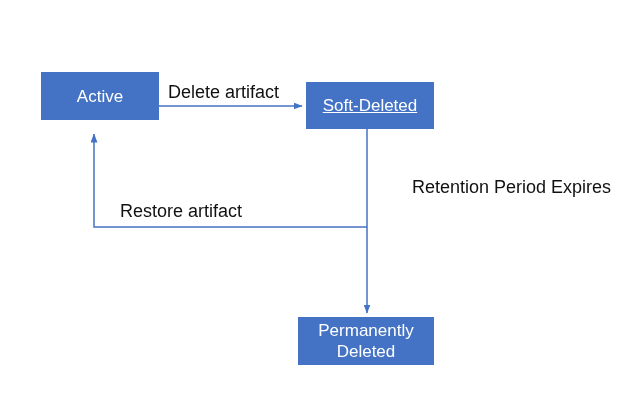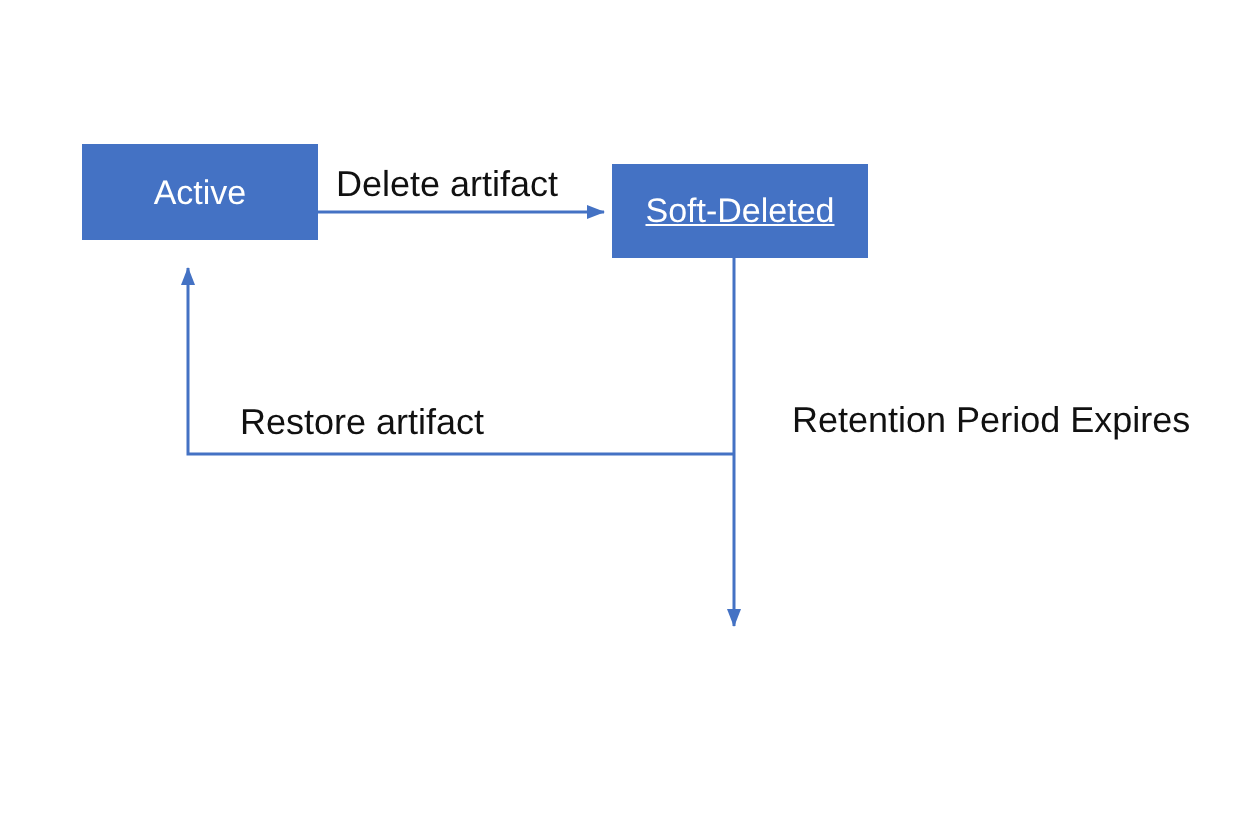--- a/index.html
+++ b/index.html
@@ -70,23 +70,22 @@
   #label-delete-artifact {
     left: 168px;
     top: 69px;
     margin-top: 12px;
   }
   #label-restore-artifact {
     left: 120px;
     top: 200px;
   }
   #label-retention-expires {
-    left: 396px;
+    left: 412px;
     top: 176px;
-    margin-top: 23px;
   }
 </style>
 </head>
 <body>
 
 <div id="diagram-canvas">
 
   <svg id="edge-layer" viewBox="0 0 624 414" width="624" height="414" aria-hidden="true">
     <defs>
       <marker id="arrowhead-right" markerWidth="9" markerHeight="7" refX="8.5" refY="3.5" orient="auto" markerUnits="userSpaceOnUse">
@@ -108,20 +107,24 @@
   </svg>
 
   <div class="state-node" id="node-active">
     <span>Active</span>
   </div>
 
   <div class="state-node" id="node-soft-deleted">
     <span>Soft-Deleted</span>
   </div>
 
+  <div class="state-node" id="node-permanently-deleted">
+    <span>Permanently
+Deleted</span>
+  </div>
 
   <div class="edge-label" id="label-delete-artifact">Delete artifact</div>
 
   <div class="edge-label" id="label-restore-artifact">Restore artifact</div>
 
   <div class="edge-label" id="label-retention-expires">Retention Period Expires</div>
 
 </div>
 
 </body></html>

